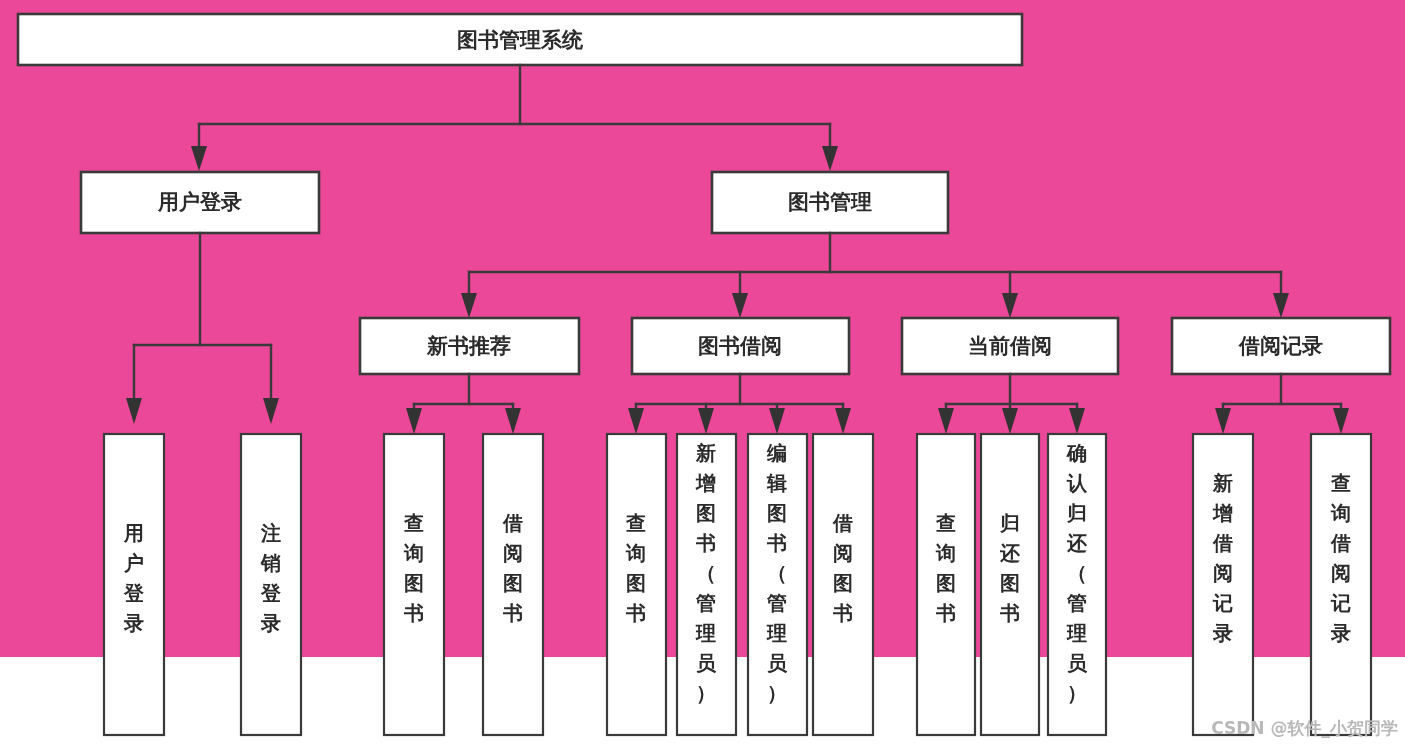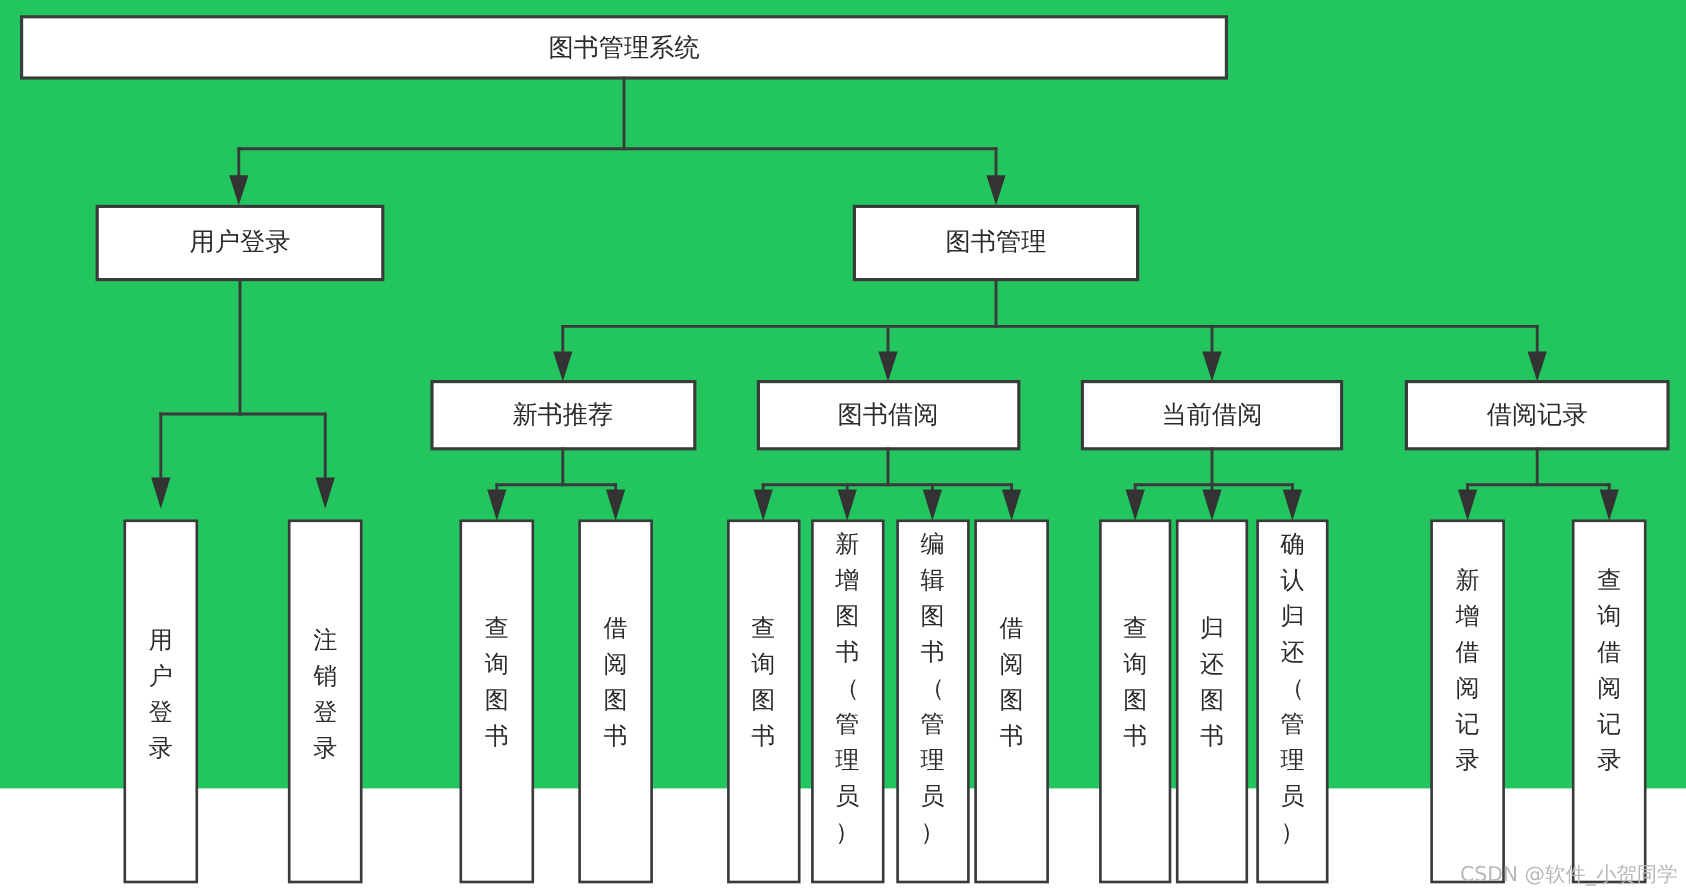--- a/index.html
+++ b/index.html
@@ -11,21 +11,22 @@
   body {
     width: 1405px;
     height: 747px;
     overflow: hidden;
     font-family: "DejaVu Sans", "Liberation Sans", sans-serif;
   }
   #diagram-root {
     position: relative;
     width: 1405px;
     height: 657px;
-    background: #22c55e;
+    background: #ec4899;
+    font-weight: bold;
   }
   svg#chart-svg {
     position: absolute;
     top: 0;
     left: 0;
     width: 1405px;
     height: 747px;
     display: block;
   }
   .node-box {

